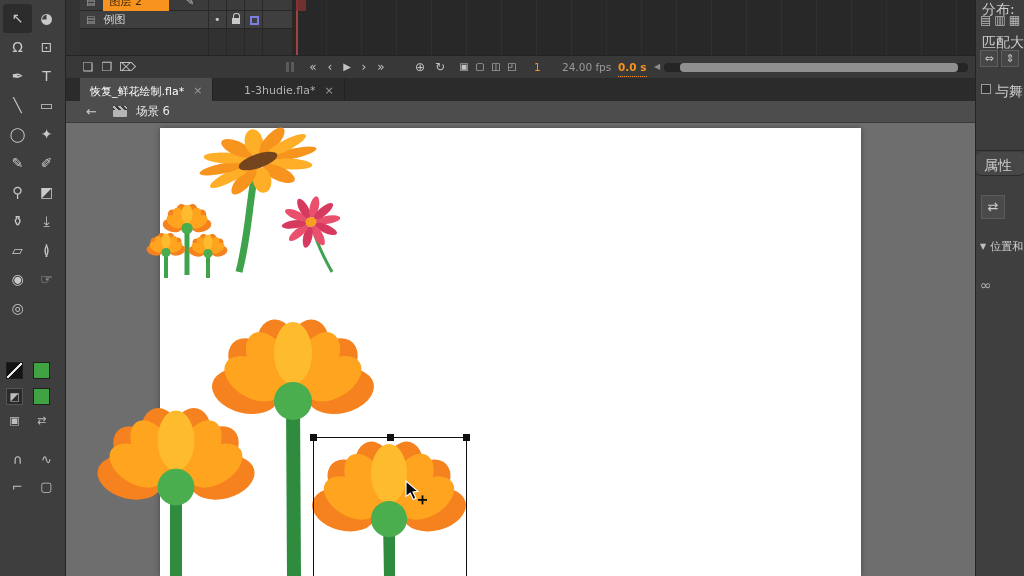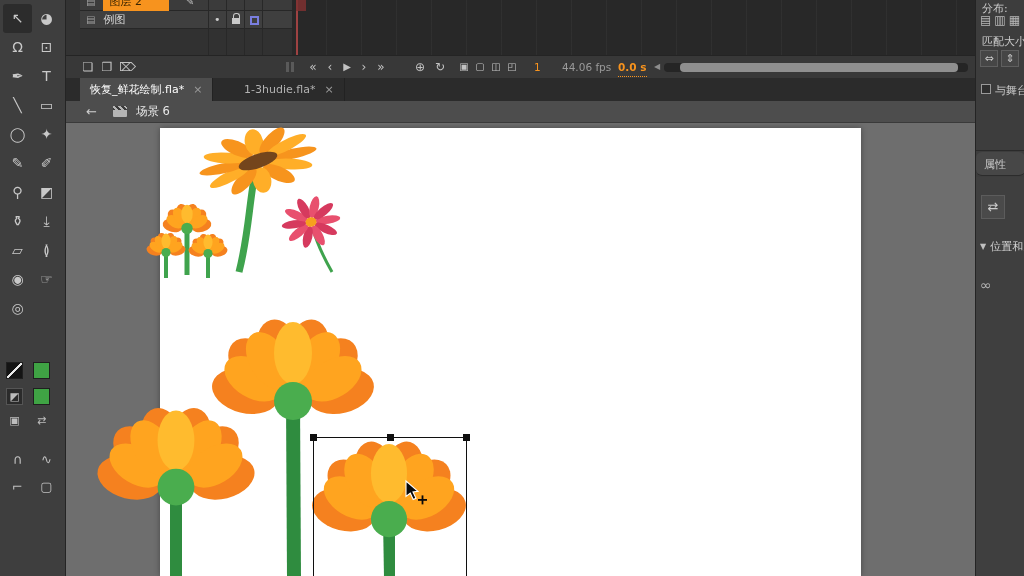--- a/index.html
+++ b/index.html
@@ -54,40 +54,40 @@
     border-left:3px solid #5a5a5a; border-right:3px solid #5a5a5a; }
   .tl-status { position:absolute; top:0; height:22px; line-height:22px; font-size:10.5px; }
   .tl-status.orange { color:#f7931e; }
   .tl-status.gray { color:#9a9a9a; }
   .tl-status.dotted { border-bottom:1px dotted #f7931e; line-height:19px; height:19px; margin-top:2px;font-weight:bold; }
   .tl-scroll { position:absolute; left:598px; top:7px; width:304px; height:9px; background:#252525; border-radius:4px; }
   .tl-thumb { position:absolute; left:16px; top:0; width:278px; height:9px; background:#8f8f8f; border-radius:4px; }
 
   
   .tabbar { left:0; top:78px; width:909px; height:23px; background:#2b2b2b; }
-  .tab { position:absolute; top:0; height:23px; display:flex; align-items:center; padding:0 10px; font-size:11px; color:#b2b2b2; border-right:1px solid #222; }
+  .tab { position:absolute; top:0; height:23px; display:flex; align-items:flex-start; padding:6px 10px; font-size:11px; color:#b2b2b2; border-right:1px solid #222; }
   .tab.active { background:#4d4d4d; color:#ffffff; }
   .tab .close { margin-left:9px; font-size:11px; color:#9a9a9a; }
 
   
   .editbar { left:0; top:101px; width:909px; height:22px; background:#4d4d4d; border-bottom:1px solid #3a3a3a; display:flex; align-items:center; }
   .back { margin-left:20px; font-size:13px; color:#d0d0d0; }
   .clapper { margin-left:16px; width:14px; height:11px; background:#b5b5b5; border-radius:1px; position:relative; }
   .clapper:before { content:''; position:absolute; top:0; left:0; right:0; height:4px;
     background:repeating-linear-gradient(45deg,#3a3a3a 0 2px,#b5b5b5 2px 4px); }
   .scene-label { margin-left:9px; font-size:11.5px; color:#e8e8e8; }
 
   
   .pasteboard { left:0; top:123px; width:909px; height:453px; background:#6e6e6e; overflow:hidden; }
   .stage { position:absolute; left:94px; top:5px; width:701px; height:448px; background:#ffffff; box-shadow:0 0 6px rgba(0,0,0,.35); }
   .art { position:absolute; left:0; top:0; width:909px; height:454px; }
 
   
   .right-panel { left:975px; top:0; width:49px; height:576px; background:#3d3d3d; border-left:1px solid #242424; overflow:hidden; }
-  .rp-label { position:absolute; left:6px; font-size:11px; color:#cccccc; white-space:nowrap; }
+  .rp-label { position:absolute; left:6px; font-size:14px; color:#cccccc; white-space:nowrap; }
   .rp-iconrow { position:absolute; left:4px; display:flex; gap:3px; }
   .rp-ico { font-size:12px; color:#b8b8b8; }
   .rp-box { width:18px; height:17px; border:1px solid #5f5f5f; background:#464646; color:#c4c4c4; font-size:11px; text-align:center; line-height:16px; }
   .rp-check { position:absolute; left:5px; width:10px; height:10px; border:1px solid #9a9a9a; background:#2e2e2e; }
   .rp-divider { position:absolute; left:0; width:49px; height:1px; background:#2a2a2a; }
   .props-tab { position:absolute; left:0; top:152px; width:49px; height:24px; background:#474747; border-bottom:1px solid #2c2c2c;border-radius:6px; }
   .props-body { position:absolute; left:0; top:177px; width:49px; height:399px; background:#3f3f3f; }
   .swap-btn { position:absolute; left:5px; top:18px; width:24px; height:24px; border:1px solid #5c5c5c; background:#4a4a4a; color:#cccccc; font-size:13px; text-align:center; line-height:22px; }
   .sect { position:absolute; left:4px; top:62px; display:flex; align-items:center; gap:4px; white-space:nowrap; }
   .sect .tri { font-size:8px; color:#c0c0c0; }
@@ -190,21 +190,21 @@
 
         <button class="tlb" style="left:346px;">⊕</button>
         <button class="tlb" style="left:366px;">↻</button>
 
         <button class="tlb" style="left:390px; font-size:10px;">▣</button>
         <button class="tlb" style="left:406px; font-size:10px;">▢</button>
         <button class="tlb" style="left:422px; font-size:10px;">◫</button>
         <button class="tlb" style="left:438px; font-size:10px;">◰</button>
 
         <span class="tl-status orange" style="left:468px;">1</span>
-        <span class="tl-status gray" style="left:496px;">44.06 fps</span>
+        <span class="tl-status gray" style="left:496px;">24.00 fps</span>
         <span class="tl-status orange dotted" style="left:552px;">0.0 s</span>
 
         <button class="tlb" style="left:583px; font-size:8px; color:#8d8d8d;">◀</button>
         <div class="tl-scroll">
           <div class="tl-thumb"></div>
         </div>
       </div>
     </div>
 
     <div class="abs tabbar">

